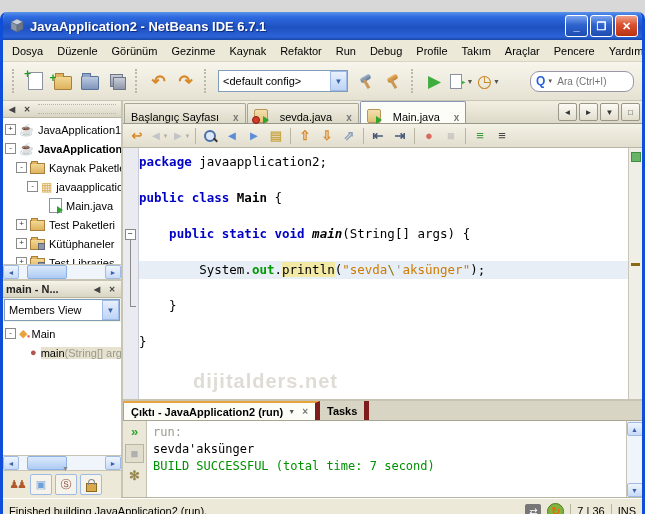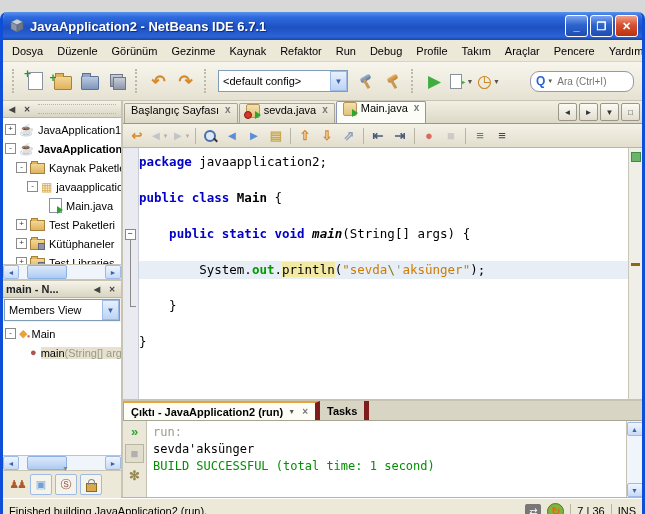--- a/index.html
+++ b/index.html
@@ -78,21 +78,21 @@
   .nsel{background:#E6E2CF}
   .params{color:#9a9a8a}
   .nfill{flex:1;background:#fff}
   .filters{height:27px;flex:none;background:#ECE9D8;border-top:1px solid #C8C4B4;display:flex;align-items:center;gap:3px;padding:0 4px;position:relative}
   .filters .split{position:absolute;top:-6px;left:50%;font-size:7px;color:#888}
   .fbtn{min-width:20px;height:19px;display:flex;align-items:center;justify-content:center;font-size:11px}
   .fbtn.tgl{background:#F6F4EA;border:1px solid #9EBAE6;border-radius:2px}
   
   .rcol{flex:1;display:flex;flex-direction:column;min-width:0;min-height:0}
   .tabs{height:22px;flex:none;display:flex;align-items:flex-end;background:linear-gradient(180deg,#F2EFE2,#DDD9C8);border-bottom:1px solid #9A968A;padding-left:1px}
-  .tab{height:20px;box-sizing:border-box;display:flex;align-items:flex-start;gap:4px;padding:0 6px;font-size:11px;
+  .tab{height:20px;box-sizing:border-box;display:flex;align-items:flex-end;gap:12px;padding:0 6px;font-size:11px;
        background:linear-gradient(180deg,#F2EFE2,#DDD9C8);border:1px solid #A9A593;border-bottom:none;margin-right:1px;border-radius:2px 2px 0 0;white-space:nowrap}
   .tab.active{background:#FDFDF8;height:22px;font-weight:normal;border-color:#8A96B8;position:relative;z-index:2}
   .tclose{color:#777;font-size:10px;font-weight:bold;margin-left:2px}
   .ico-java{width:12px;height:12px;background:linear-gradient(180deg,#F2E0AE,#E2C278);border:1px solid #B8935A;border-radius:2px;position:relative;flex:none}
   .ico-java.err::before{content:"";position:absolute;left:-3px;bottom:-2px;width:6px;height:6px;border-radius:50%;background:#D43A2A;border:1px solid #8A1A10}
   .tabctl{margin-left:auto;display:flex;gap:2px;padding:0 2px 2px 0}
   .cbtn2{width:17px;height:16px;background:linear-gradient(180deg,#FBFAF4,#E2DECE);border:1px solid #9A968A;border-radius:2px;font-size:8px;color:#333;display:flex;align-items:center;justify-content:center}
   .edbar{height:23px;flex:none;display:flex;align-items:center;background:linear-gradient(180deg,#F4F1E6,#E2DECE);border-bottom:1px solid #B9B5A3;padding:0 3px}
   .ebtn{width:22px;height:20px;display:flex;align-items:center;justify-content:center;font-size:13px;font-weight:bold}
   .ebtn.dis{opacity:.5}
@@ -489,20 +489,21 @@
             </div>
             <div class="cl">
               <span class="gut"></span>
               <span class="code"> </span>
             </div>
             <div class="cl">
               <span class="gut"></span>
               <span class="code"><span class="pl">}</span></span>
             </div>
           </div>
+        <div class="wmark">dijitalders.net</div>
         <div class="stripe">
           <span class="ok"></span>
           <span class="caret"></span>
         </div>
       </div>
 
       <div class="outp">
         <div class="outtabs" id="outtabs">
             <span class="otab active">
               <span>Çıktı - JavaApplication2 (run)</span>
@@ -512,21 +513,21 @@
             <span class="otab">
               <span>Tasks</span>
             </span>
           </div>
         <div class="outbody">
           <div class="rail" id="outrail">
               <span class="rbtn" style="color: rgb(47, 165, 47); font-weight: bold;">»</span>
               <span class="rbtn box" style="color: rgb(176, 176, 176); font-weight: bold;">■</span>
               <span class="rbtn" style="color: rgb(151, 136, 79); font-weight: bold;">✻</span>
             </div>
-          <div class="console" id="console"><div class="oline muted">run:</div><div class="oline plain">sevda'aksünger</div><div class="oline success">BUILD SUCCESSFUL (total time: 1 second)</div></div>
+          <div class="console" id="console"><div class="oline muted">run:</div><div class="oline plain">sevda'aksünger</div><div class="oline success">BUILD SUCCESSFUL (total time: 7 second)</div></div>
           <div class="vsb">
             <span class="sbtn">▲</span>
             <span class="sbtn">▼</span>
           </div>
         </div>
       </div>
 
     </div>
   </div>
 

